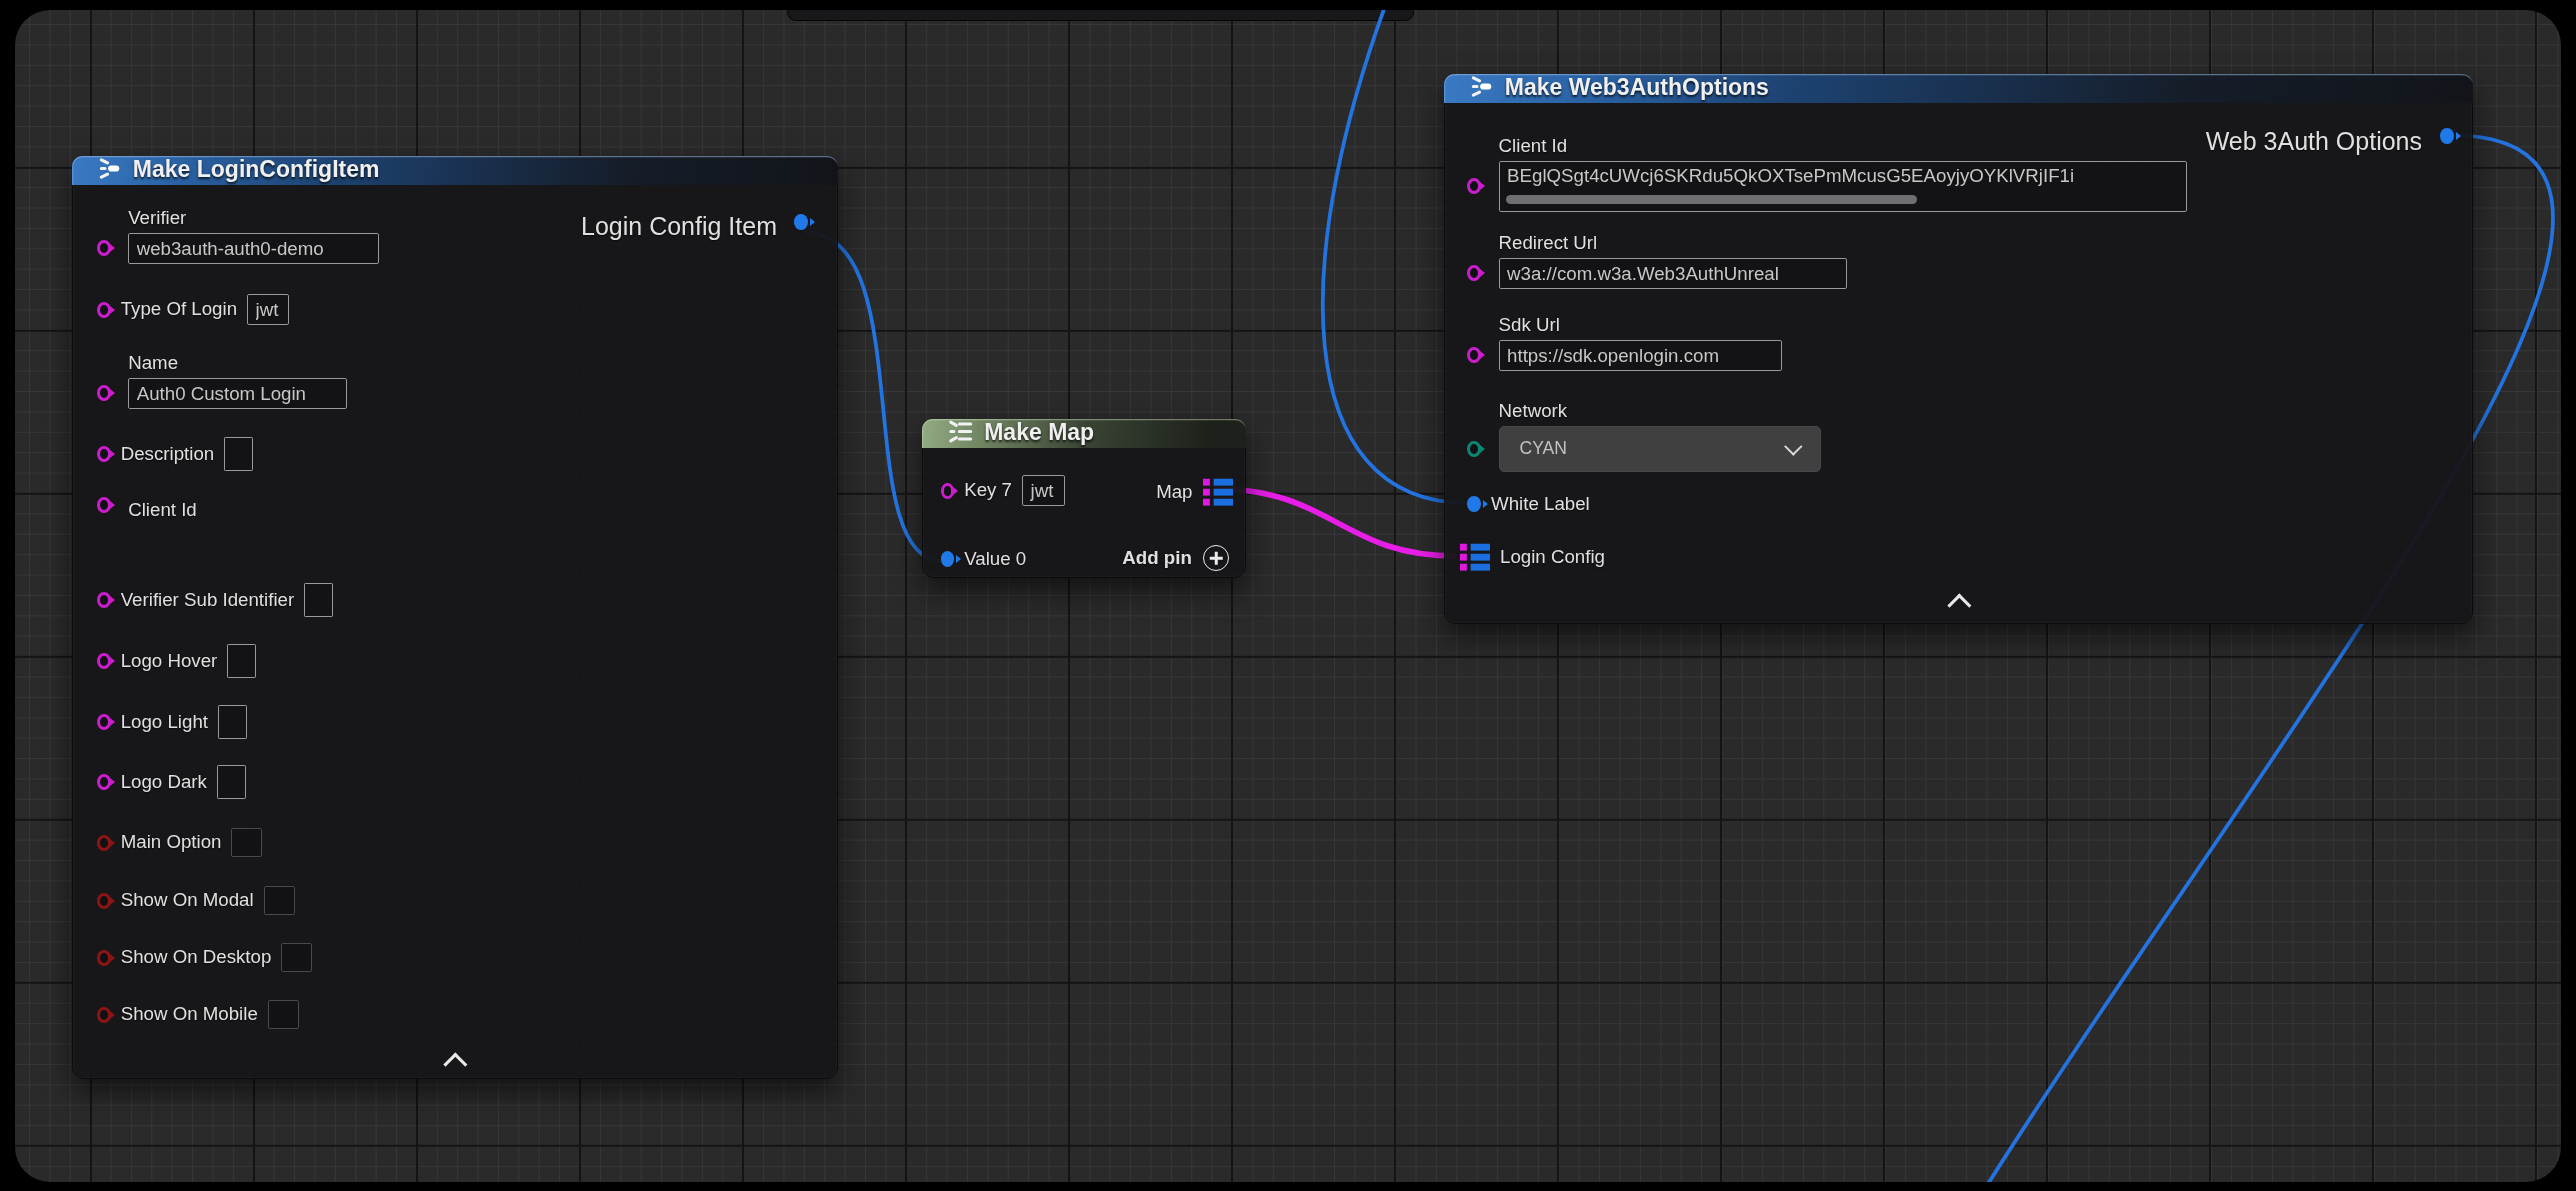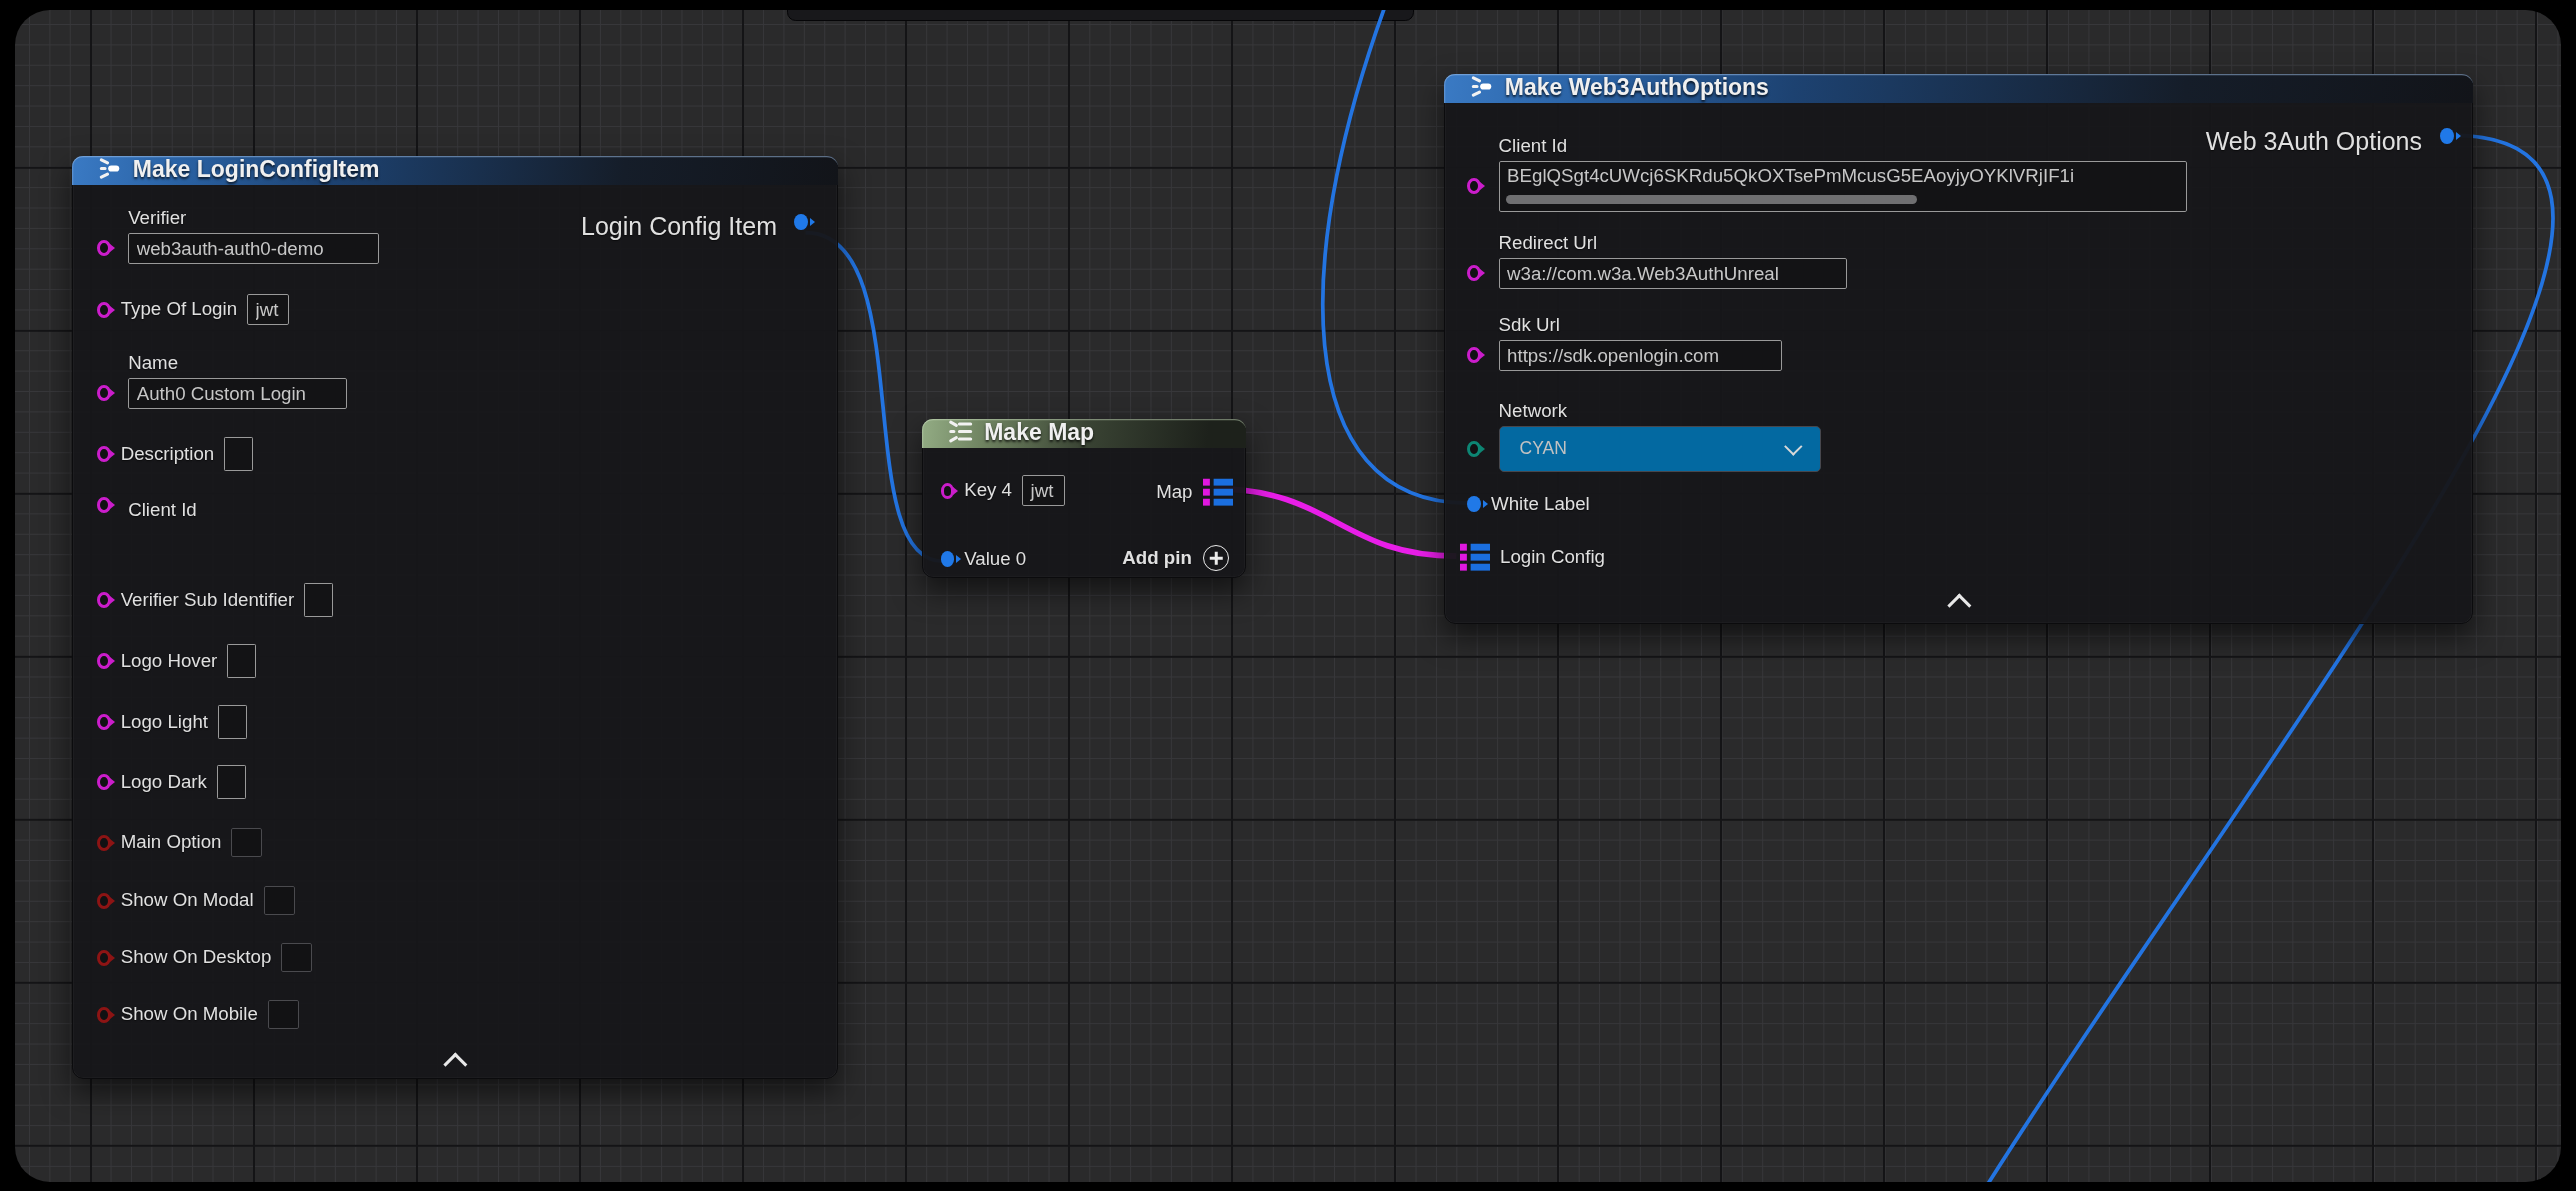--- a/index.html
+++ b/index.html
@@ -36,21 +36,21 @@
   .pin.stackpin{margin-bottom:8px;}
   .tfield{background:#131315;border:1.9px solid #9a9a9a;border-radius:1.9px;color:#c7c7c7;font-size:18.7px;
     padding:0 7.5px;height:29px;line-height:29px;white-space:nowrap;overflow:hidden;box-sizing:content-box;
     font-family:"Liberation Sans",sans-serif;}
   .bigfield{position:relative;background:#131315;border:1.9px solid #9a9a9a;border-radius:1.9px;height:49px;
     overflow:hidden;}
   .bigfield .ftext{position:absolute;left:7.5px;top:1.2px;font-size:18.7px;line-height:26px;color:#c7c7c7;white-space:nowrap;}
   .scroll-thumb{position:absolute;left:6.2px;bottom:6.2px;width:411px;height:9.4px;border-radius:5px;background:#6f6f71;}
   .ebox{width:29px;height:34px;background:#131315;border:1.9px solid #9a9a9a;border-radius:1.2px;box-sizing:border-box;flex:0 0 auto;}
   .cbox{width:31px;height:29px;background:#121214;border:1.2px solid #4a4a4e;border-radius:1.9px;box-sizing:border-box;flex:0 0 auto;}
-  .dd{width:322px;height:46px;background:#0369a1;border:1.2px solid #47474d;border-radius:5px;display:flex;
+  .dd{width:322px;height:46px;background:#404040;border:1.2px solid #47474d;border-radius:5px;display:flex;
     align-items:center;justify-content:space-between;padding:0 20px;box-sizing:border-box;}
   .dd-text{font-size:17.5px;color:#c2c2c2;}
   .chev-down{width:10.6px;height:10.6px;border-right:2.5px solid #d8d8d8;border-bottom:2.5px solid #d8d8d8;
     transform:rotate(45deg);margin-top:-5px;}
   .chev-up{position:absolute;width:13.7px;height:13.7px;border-left:3.1px solid #e8e8e8;border-top:3.1px solid #e8e8e8;
     transform:rotate(45deg);}
   .out-label{position:absolute;font-size:25px;color:#e0e0e0;text-shadow:0 1.2px 1.2px rgba(0,0,0,.6);white-space:nowrap;}
   .addpin{position:absolute;display:flex;align-items:center;gap:11.2px;}
   .plus-circle{width:26px;height:26px;border:1.9px solid #ececec;border-radius:50%;position:relative;box-sizing:border-box;}
   .plus-circle::before{content:'';position:absolute;left:50%;top:50%;width:12.5px;height:2.5px;background:#ececec;transform:translate(-50%,-50%);}
@@ -175,21 +175,21 @@
     <div class="node-header header-green">
       <svg width="27.4" height="25" viewBox="0 0 44 40">
         <path d="M6 5 L15 10 M6 20 L11 20 M6 35 L15 30" stroke="#f2f2f2" stroke-width="5" stroke-linecap="round" fill="none"></path>
         <path d="M20 8 L38 8 M20 20 L38 20 M20 32 L38 32" stroke="#f2f2f2" stroke-width="5" stroke-linecap="round"></path>
       </svg>
       <div class="node-title">Make Map</div>
     </div>
 
     <div class="prow" style="left:17.5px;top:55px;">
       <div class="pin ring" style="--c:#cb1dcb;"></div>
-      <div class="plabel">Key 4</div>
+      <div class="plabel">Key 7</div>
       <input class="tfield" style="width: 26px;" readonly="" value="jwt">
     </div>
 
     <div class="prow" style="right:12.5px;top:58px;position:absolute;">
       <div class="plabel">Map</div>
       <svg width="30" height="29" viewBox="0 0 48 46">
         <rect x="0" y="1" width="11" height="11" fill="#e018e0"></rect>
           <rect x="17" y="1" width="31" height="11" fill="#1b6fe0"></rect>
         <rect x="0" y="17" width="11" height="11" fill="#e018e0"></rect>
           <rect x="17" y="17" width="31" height="11" fill="#1b6fe0"></rect>

